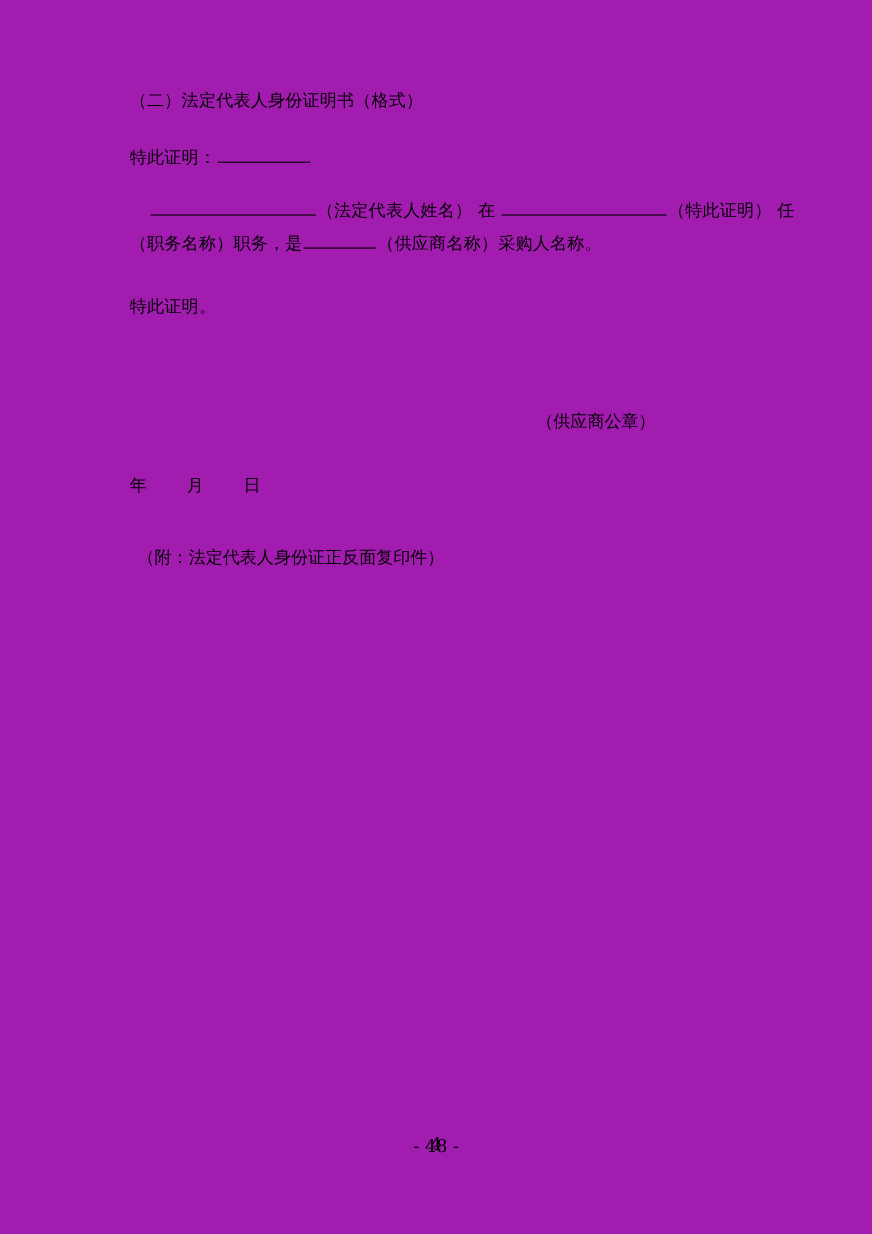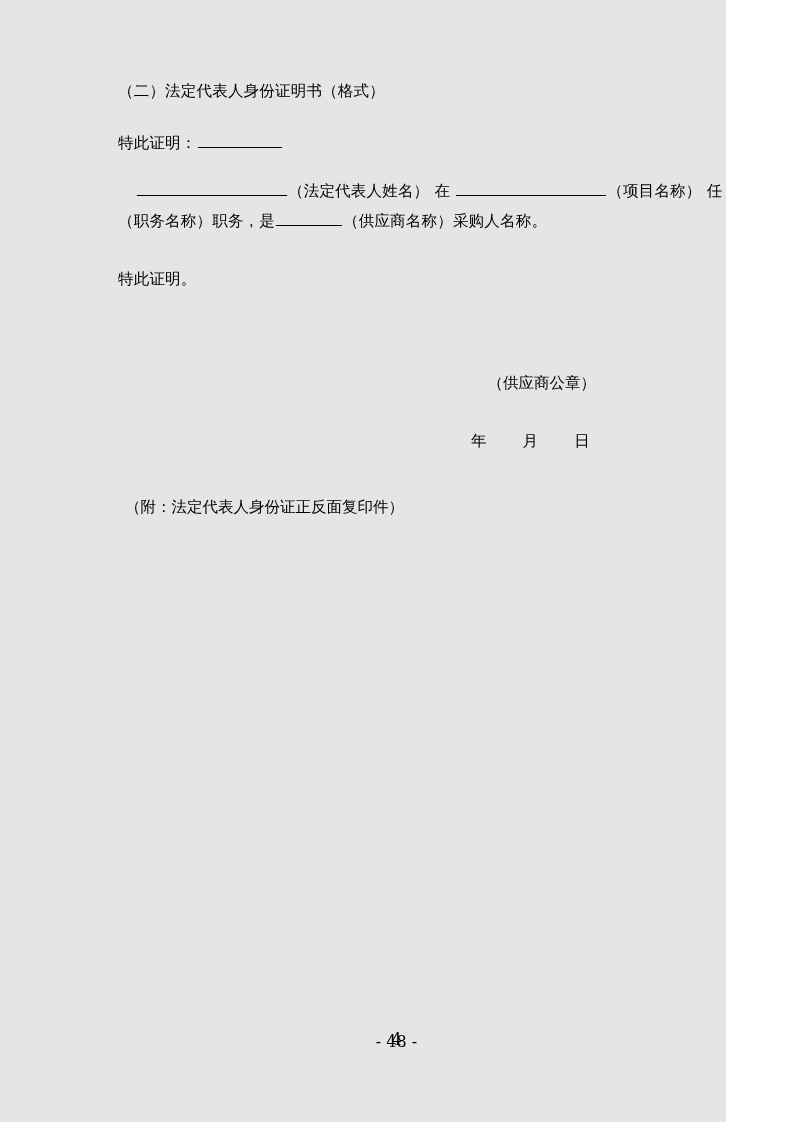--- a/index.html
+++ b/index.html
@@ -10,23 +10,23 @@
   body {
     width: 793px;
     height: 1122px;
     position: relative;
     font-family: "DejaVu Serif", "Liberation Serif", serif;
     color: #000000;
   }
   .page {
     position: absolute;
     left: 0; top: 0;
-    width: 726px;
+    width: 793px;
     height: 1122px;
-    background: #e5e5e5;
+    background: #a21caf;
     overflow: hidden;
   }
   .content {
     position: absolute;
     left: 118px;
     top: 76px;
     width: 560px;
   }
   .doc-line {
     font-size: 15.5px;
@@ -84,21 +84,21 @@
   .gap-lg { height: 36px; }
   .gap-xl { height: 74px; }
   .gap-md { height: 28px; }
   .seal {
     text-align: right;
     padding-right: 82px;
     font-size: 15.5px;
     line-height: 30px;
   }
   .date {
-    text-align: right;
+    text-align: left;
     padding-right: 88px;
     font-size: 15.5px;
     line-height: 30px;
     letter-spacing: 0.2px;
   }
   .date span { display: inline-block; }
   .date .y { margin-right: 36px; }
   .date .m { margin-right: 36px; }
   .attach {
     font-size: 15.5px;
@@ -134,21 +134,21 @@
   <div class="content">
 
     <div class="doc-line heading">（二）法定代表人身份证明书（格式）</div>
 
     <div class="doc-line para">
       <span>特此证明：</span><span class="blank-short"></span>
     </div>
 
 
     <div class="doc-line line-group row2">
-      <span class="blank-med"></span><span>（法定代表人姓名）</span>&nbsp;<span>在</span>&nbsp;<span class="blank-med"></span><span>（项目名称）</span>&nbsp;<span>任</span>
+      <span class="blank-med"></span><span>（法定代表人姓名）</span>&nbsp;<span>在</span>&nbsp;<span class="blank-med"></span><span>（特此证明）</span>&nbsp;<span>任</span>
     </div>
 
     <div class="doc-line line-group row3">
       <span>（职务名称）职务，是</span><span class="blank-xs"></span><span>（供应商名称）采购人名称。</span>
     </div>
 
     <div class="gap-md"></div>
 
     <div class="doc-line">特此证明。</div>
 

